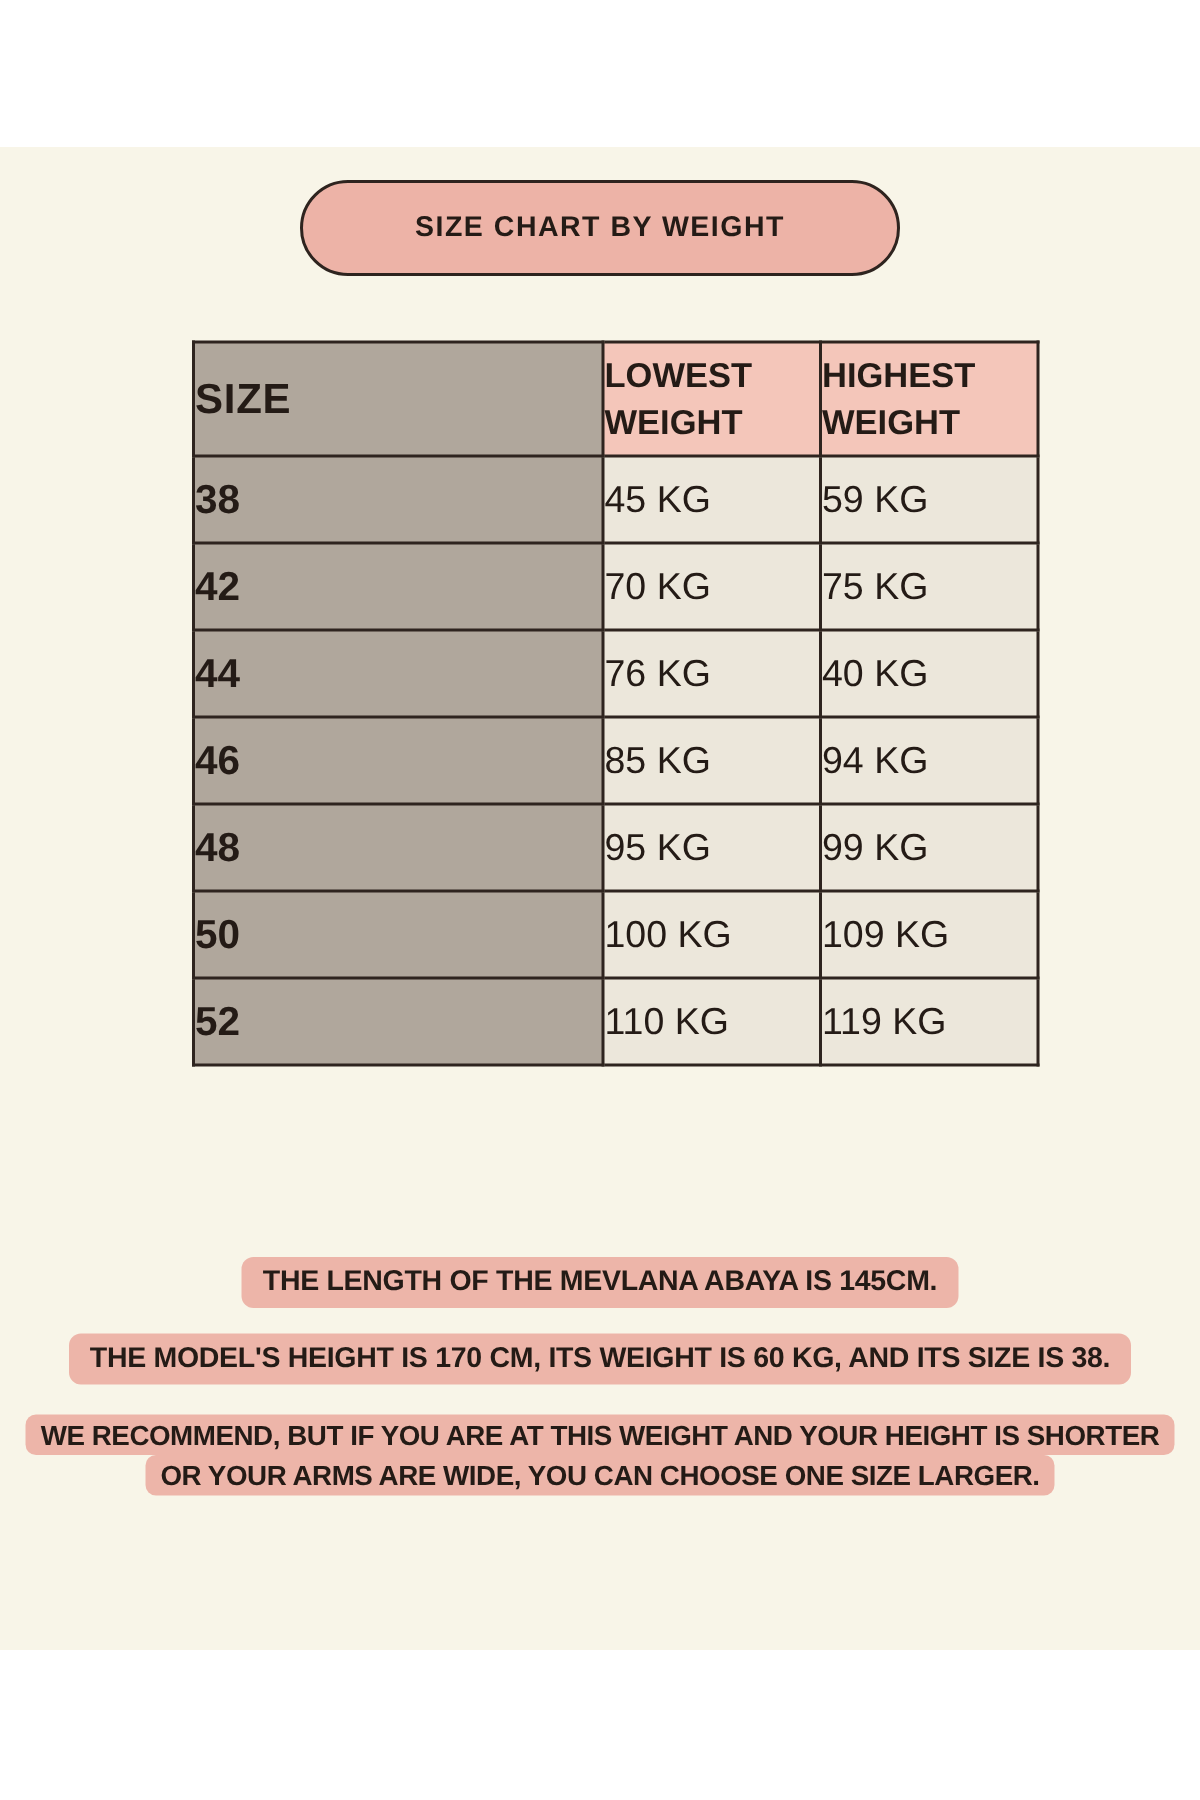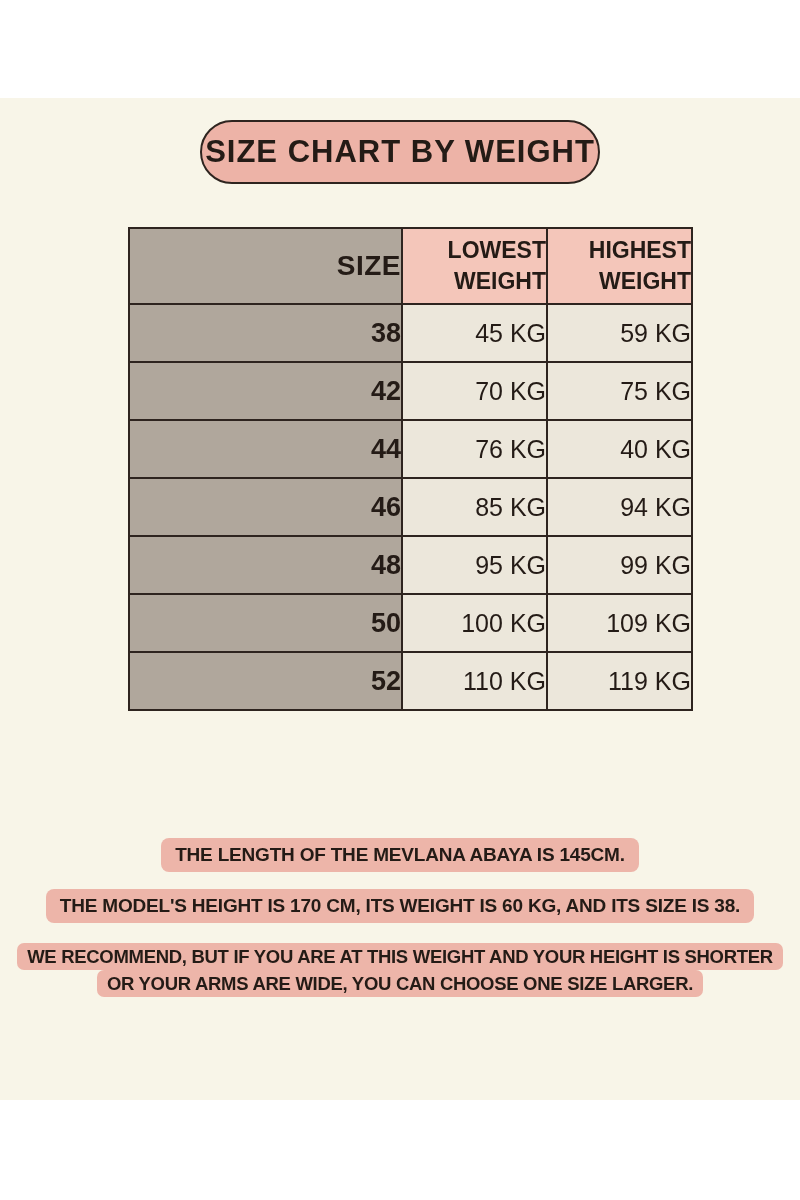--- a/index.html
+++ b/index.html
@@ -17,33 +17,33 @@
     background: var(--cream-bg, #f8f5e8);
   }
   .title-pill {
     position: absolute; top: 120px; left: 50%;
     transform: translateX(-50%);
     width: 400px; height: 64px;
     background: var(--pill-pink, #edb3a7);
     border: 2px solid var(--border, #2e241f);
     border-radius: 34px;
     display: flex; align-items: center; justify-content: center;
-    font-size: 31px; font-weight: bold; letter-spacing: 1px;
+    font-size: 19px; font-weight: bold; letter-spacing: 1px;
     box-sizing: border-box;
     white-space: nowrap;
   }
   table.size-table {
     position: absolute; left: 128px; top: 227px;
     border-collapse: collapse;
     table-layout: fixed;
     width: 557px;
   }
   .size-table th, .size-table td {
     border: 2px solid var(--border, #2e241f);
-    text-align: right; vertical-align: middle;
+    text-align: left; vertical-align: middle;
     padding: 0;
   }
   .size-table .col-size    { width: 271px; }
   .size-table .col-weight  { width: 143px; }
   .size-table thead th { height: 74px; }
   .size-table th.size-head {
     background: var(--taupe, #b0a79c);
     font-size: 28px; font-weight: bold; letter-spacing: 0.5px;
   }
   .size-table th.weight-head {

